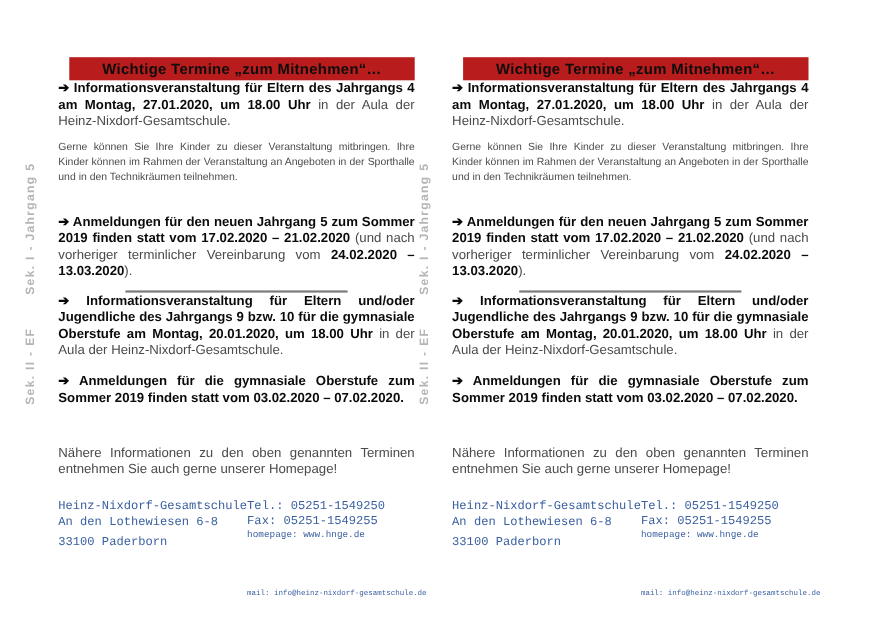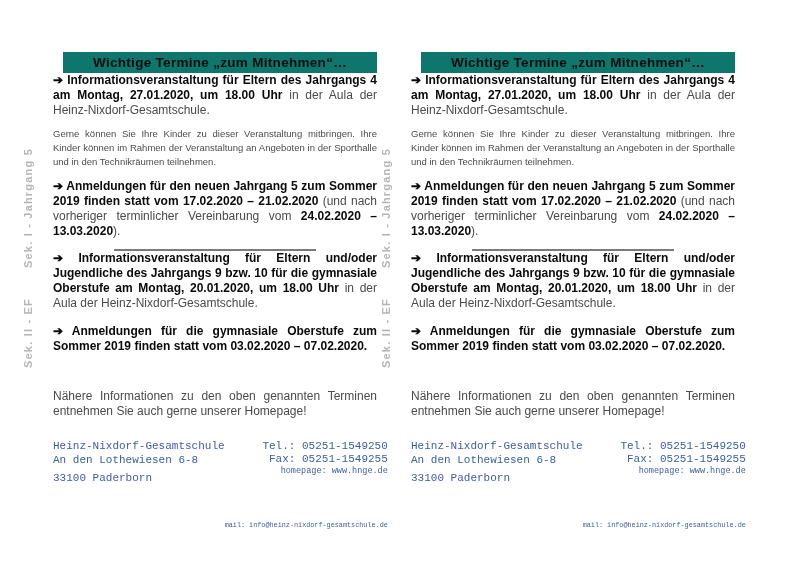--- a/index.html
+++ b/index.html
@@ -12,42 +12,42 @@
   .flyer-right{left:378px;}
   .content{position:absolute;left:33px;top:0;width:324px;}
   .side-label{
     position:absolute;writing-mode:vertical-rl;transform:rotate(180deg);
     font-size:11px;letter-spacing:1.2px;color:#b5b5b5;white-space:nowrap;
     font-weight:bold;
   }
   .label-top{left:2px;top:118px;height:150px;}
   .label-bottom{left:2px;top:295px;height:73px;}
   .header-bar{
-    margin-top:52px;height:21px;line-height:21px;background:#0f766e;
+    margin-top:52px;height:21px;line-height:21px;background:#b91c1c;
     text-align:center;font-weight:bold;font-size:13.5px;color:#0d0d0d;
     letter-spacing:0.3px;
     margin-left:10px;
   }
   .para{font-size:12px;line-height:15px;text-align:justify;color:#4a4a4a;margin:0;}
   .para b{color:#0a0a0a;}
   .p1{}
   .note{margin-top:9px;font-size:9.5px;line-height:14px;text-align:justify;color:#4b4b4b;}
-  .p2{margin-top:10px;}
+  .p2{margin-top:25px;}
   .divider{margin:10px auto 0;width:202px;height:0;border-top:2px solid #7b7b7b;}
   .p3{}
   .p4{margin-top:13px;}
   .p5{margin-top:35px;}
   .footer{
     margin-top:21px;display:flex;justify-content:space-between;
     font-family:"Liberation Mono","DejaVu Sans Mono",monospace;
     font-weight:normal;color:#3a5fa0;
   }
   .footer-left{font-size:11px;line-height:13.5px;white-space:nowrap;}
   .footer-city{margin-top:5px;}
-  .footer-right{text-align:right;font-size:11px;line-height:13px;white-space:nowrap;}
+  .footer-right{font-size:11px;line-height:13px;white-space:nowrap;}
   .footer-homepage{font-size:8.5px;line-height:11px;}
   .footer-mail{font-size:6.8px;line-height:9px;margin-top:44px;}
 </style>
 </head>
 <body>
 
 <div class="flyer flyer-left">
   <div class="side-label label-top">Sek. I - Jahrgang 5</div>
   <div class="side-label label-bottom">Sek. II - EF</div>
   <div class="content">

